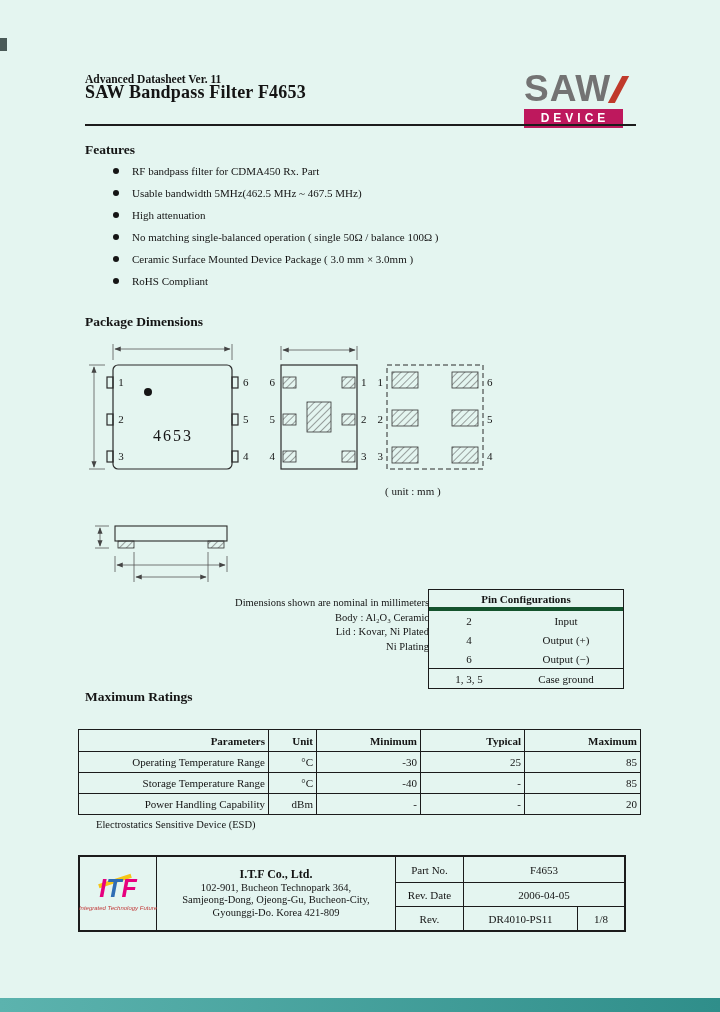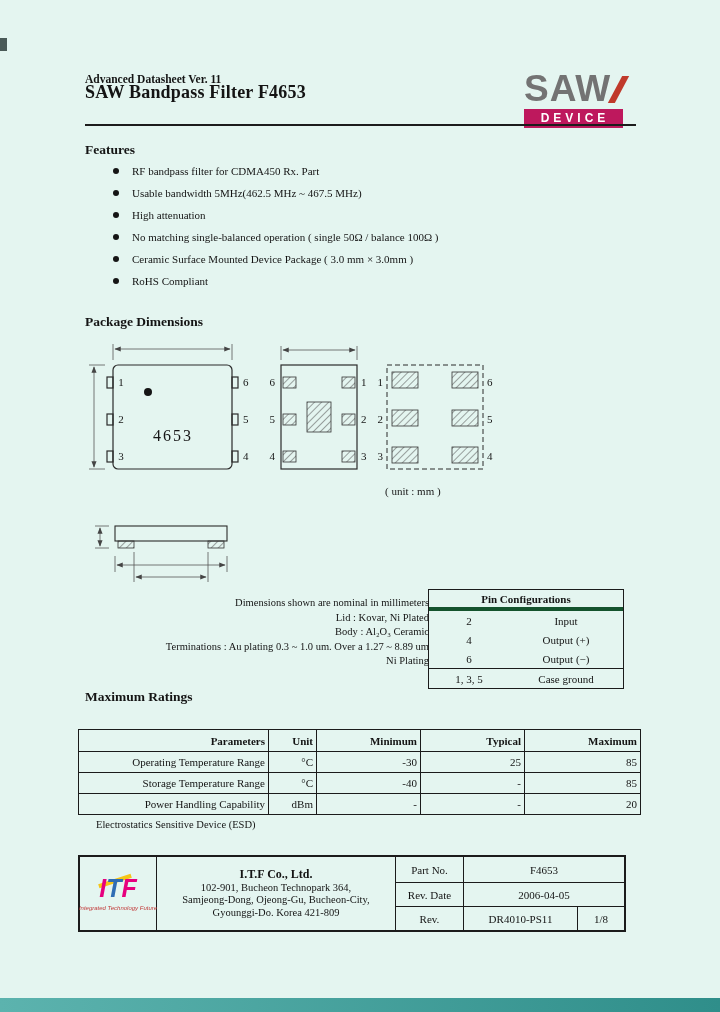--- a/index.html
+++ b/index.html
@@ -226,23 +226,22 @@
         <line x1="32" y1="231" x2="140" y2="231" marker-start="url(#arr)" marker-end="url(#arr)"></line>
         <line x1="49" y1="218" x2="49" y2="248"></line>
         <line x1="123" y1="218" x2="123" y2="248"></line>
         <line x1="51" y1="243" x2="121" y2="243" marker-start="url(#arr)" marker-end="url(#arr)"></line>
       </g>
     </g>
   </svg>
 
   <div class="pkg-notes">
     <div>Dimensions shown are nominal in millimeters</div>
+    <div>Body : Al₂O₃ Ceramic</div>
     <div>Lid : Kovar, Ni Plated</div>
-    <div>Body : Al₂O₃ Ceramic</div>
-    <div>Terminations : Au plating 0.3 ~ 1.0 um. Over a 1.27 ~ 8.89 um</div>
     <div class="indent">Ni Plating</div>
   </div>
 
   <div class="pincfg">
     <div class="pincfg-h">Pin Configurations</div>
     <div class="pincfg-row">
       <span class="pin-no">2</span>
       <span class="pin-fn">Input</span>
     </div>
     <div class="pincfg-row">

